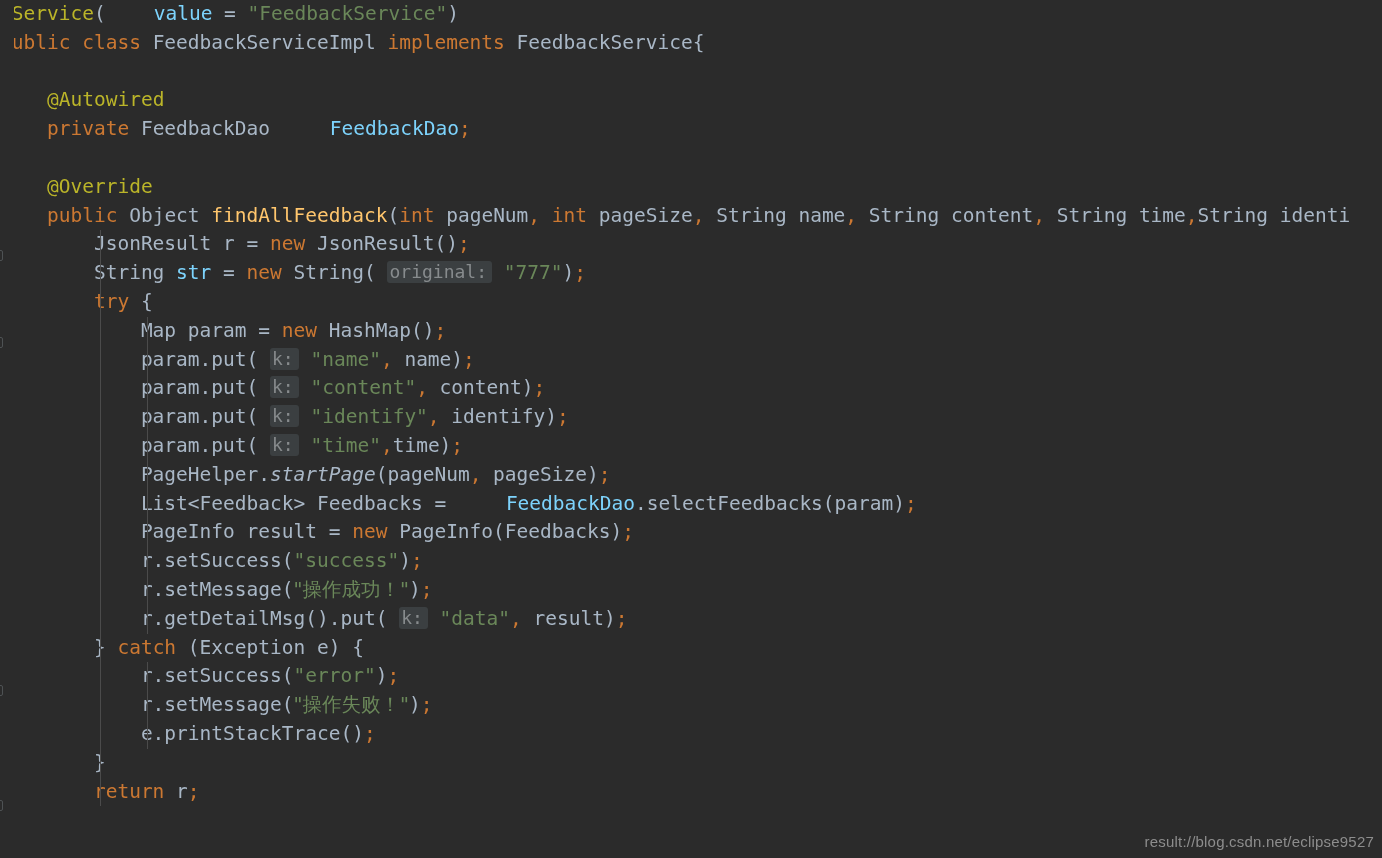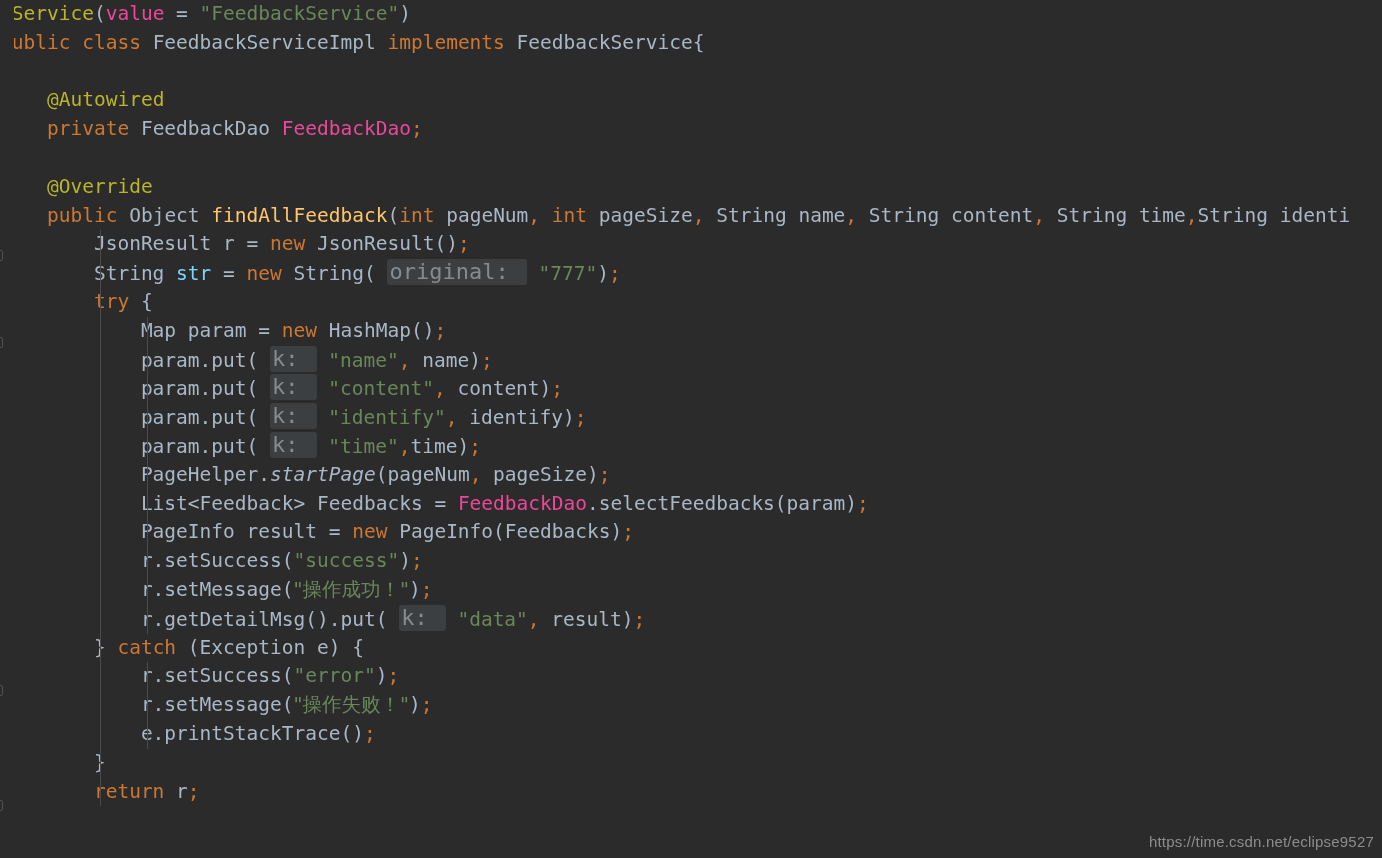--- a/index.html
+++ b/index.html
@@ -68,34 +68,34 @@
     width: 1px;
     height: 28.8px;
     background: #4b4b4b;
   }
 
   
   .t-default  { color: #a9b7c6; }
   .t-keyword  { color: #cc7832; }
   .t-string   { color: #6a8759; }
   .t-anno     { color: #bbb529; }
-  .t-field    { color: #ec4899; }
+  .t-field    { color: #7dd3fc; margin-left: 48px; }
   .t-method   { color: #ffc66d; }
   .t-static   { color: #a9b7c6; font-style: italic; }
   .t-comma    { color: #cc7832; }
   .t-semi     { color: #cc7832; }
   .t-dim      { color: #7dd3fc; }
 
   
   .hint {
     background: #3b3f41;
     color: #878b8d;
     border-radius: 3px;
-    padding: 0 18px 1px 2px;
-    font-size: 22px;
+    padding: 0 5px 1px 2px;
+    font-size: 18px;
     letter-spacing: 0;
     position: relative;
     top: -1px;
   }
 
   .watermark {
     position: absolute;
     right: 8px;
     bottom: 8px;
     color: #8d8d8d;
@@ -116,15 +116,15 @@
     <div id="fold-markers">
         <div class="fold-marker" style="top: 250px;"></div>
         <div class="fold-marker" style="top: 337px;"></div>
         <div class="fold-marker" style="top: 685px;"></div>
         <div class="fold-marker" style="top: 800px;"></div>
       </div>
   </div>
 
   <div class="code" id="code-root"><div class="line" id="line-1"><span class="t-anno">@Service</span><span class="t-default">(</span><span class="t-field">value</span><span class="t-default"> = </span><span class="t-string">"FeedbackService"</span><span class="t-default">)</span></div><div class="line" id="line-2"><span class="t-keyword">public class </span><span class="t-default">FeedbackServiceImpl </span><span class="t-keyword">implements </span><span class="t-default">FeedbackService{</span></div><div class="line" id="line-3"></div><div class="line" id="line-4"><span class="t-default">    </span><span class="t-anno">@Autowired</span></div><div class="line" id="line-5"><span class="t-default">    </span><span class="t-keyword">private </span><span class="t-default">FeedbackDao </span><span class="t-field">FeedbackDao</span><span class="t-semi">;</span></div><div class="line" id="line-6"></div><div class="line" id="line-7"><span class="t-default">    </span><span class="t-anno">@Override</span></div><div class="line" id="line-8"><span class="t-default">    </span><span class="t-keyword">public </span><span class="t-default">Object </span><span class="t-method">findAllFeedback</span><span class="t-default">(</span><span class="t-keyword">int </span><span class="t-default">pageNum</span><span class="t-comma">, </span><span class="t-keyword">int </span><span class="t-default">pageSize</span><span class="t-comma">, </span><span class="t-default">String name</span><span class="t-comma">, </span><span class="t-default">String content</span><span class="t-comma">, </span><span class="t-default">String time</span><span class="t-comma">,</span><span class="t-default">String identi</span></div><div class="line" id="line-9"><div class="indent-guide" style="left: 100px;"></div><span class="t-default">        JsonResult r = </span><span class="t-keyword">new </span><span class="t-default">JsonResult()</span><span class="t-semi">;</span></div><div class="line" id="line-10"><div class="indent-guide" style="left: 100px;"></div><span class="t-default">        String </span><span class="t-dim">str</span><span class="t-default"> = </span><span class="t-keyword">new </span><span class="t-default">String( </span><span class="hint">original:</span><span class="t-string"> "777"</span><span class="t-default">)</span><span class="t-semi">;</span></div><div class="line" id="line-11"><div class="indent-guide" style="left: 100px;"></div><span class="t-default">        </span><span class="t-keyword">try </span><span class="t-default">{</span></div><div class="line" id="line-12"><div class="indent-guide" style="left: 100px;"></div><div class="indent-guide" style="left: 147px;"></div><span class="t-default">            Map param = </span><span class="t-keyword">new </span><span class="t-default">HashMap()</span><span class="t-semi">;</span></div><div class="line" id="line-13"><div class="indent-guide" style="left: 100px;"></div><div class="indent-guide" style="left: 147px;"></div><span class="t-default">            param.put( </span><span class="hint">k:</span><span class="t-string"> "name"</span><span class="t-comma">, </span><span class="t-default">name)</span><span class="t-semi">;</span></div><div class="line" id="line-14"><div class="indent-guide" style="left: 100px;"></div><div class="indent-guide" style="left: 147px;"></div><span class="t-default">            param.put( </span><span class="hint">k:</span><span class="t-string"> "content"</span><span class="t-comma">, </span><span class="t-default">content)</span><span class="t-semi">;</span></div><div class="line" id="line-15"><div class="indent-guide" style="left: 100px;"></div><div class="indent-guide" style="left: 147px;"></div><span class="t-default">            param.put( </span><span class="hint">k:</span><span class="t-string"> "identify"</span><span class="t-comma">, </span><span class="t-default">identify)</span><span class="t-semi">;</span></div><div class="line" id="line-16"><div class="indent-guide" style="left: 100px;"></div><div class="indent-guide" style="left: 147px;"></div><span class="t-default">            param.put( </span><span class="hint">k:</span><span class="t-string"> "time"</span><span class="t-comma">,</span><span class="t-default">time)</span><span class="t-semi">;</span></div><div class="line" id="line-17"><div class="indent-guide" style="left: 100px;"></div><div class="indent-guide" style="left: 147px;"></div><span class="t-default">            PageHelper.</span><span class="t-static">startPage</span><span class="t-default">(pageNum</span><span class="t-comma">, </span><span class="t-default">pageSize)</span><span class="t-semi">;</span></div><div class="line" id="line-18"><div class="indent-guide" style="left: 100px;"></div><div class="indent-guide" style="left: 147px;"></div><span class="t-default">            List&lt;Feedback&gt; Feedbacks = </span><span class="t-field">FeedbackDao</span><span class="t-default">.selectFeedbacks(param)</span><span class="t-semi">;</span></div><div class="line" id="line-19"><div class="indent-guide" style="left: 100px;"></div><div class="indent-guide" style="left: 147px;"></div><span class="t-default">            PageInfo result = </span><span class="t-keyword">new </span><span class="t-default">PageInfo(Feedbacks)</span><span class="t-semi">;</span></div><div class="line" id="line-20"><div class="indent-guide" style="left: 100px;"></div><div class="indent-guide" style="left: 147px;"></div><span class="t-default">            r.setSuccess(</span><span class="t-string">"success"</span><span class="t-default">)</span><span class="t-semi">;</span></div><div class="line" id="line-21"><div class="indent-guide" style="left: 100px;"></div><div class="indent-guide" style="left: 147px;"></div><span class="t-default">            r.setMessage(</span><span class="t-string cjk">"操作成功！"</span><span class="t-default">)</span><span class="t-semi">;</span></div><div class="line" id="line-22"><div class="indent-guide" style="left: 100px;"></div><div class="indent-guide" style="left: 147px;"></div><span class="t-default">            r.getDetailMsg().put( </span><span class="hint">k:</span><span class="t-string"> "data"</span><span class="t-comma">, </span><span class="t-default">result)</span><span class="t-semi">;</span></div><div class="line" id="line-23"><div class="indent-guide" style="left: 100px;"></div><span class="t-default">        } </span><span class="t-keyword">catch </span><span class="t-default">(Exception e) {</span></div><div class="line" id="line-24"><div class="indent-guide" style="left: 100px;"></div><div class="indent-guide" style="left: 147px;"></div><span class="t-default">            r.setSuccess(</span><span class="t-string">"error"</span><span class="t-default">)</span><span class="t-semi">;</span></div><div class="line" id="line-25"><div class="indent-guide" style="left: 100px;"></div><div class="indent-guide" style="left: 147px;"></div><span class="t-default">            r.setMessage(</span><span class="t-string cjk">"操作失败！"</span><span class="t-default">)</span><span class="t-semi">;</span></div><div class="line" id="line-26"><div class="indent-guide" style="left: 100px;"></div><div class="indent-guide" style="left: 147px;"></div><span class="t-default">            e.printStackTrace()</span><span class="t-semi">;</span></div><div class="line" id="line-27"><div class="indent-guide" style="left: 100px;"></div><span class="t-default">        }</span></div><div class="line" id="line-28"><div class="indent-guide" style="left: 100px;"></div><span class="t-default">        </span><span class="t-keyword">return </span><span class="t-default">r</span><span class="t-semi">;</span></div></div>
 
-  <div class="watermark">https://time.csdn.net/eclipse9527</div>
+  <div class="watermark">result://blog.csdn.net/eclipse9527</div>
 
 </div>
 
 </body></html>

